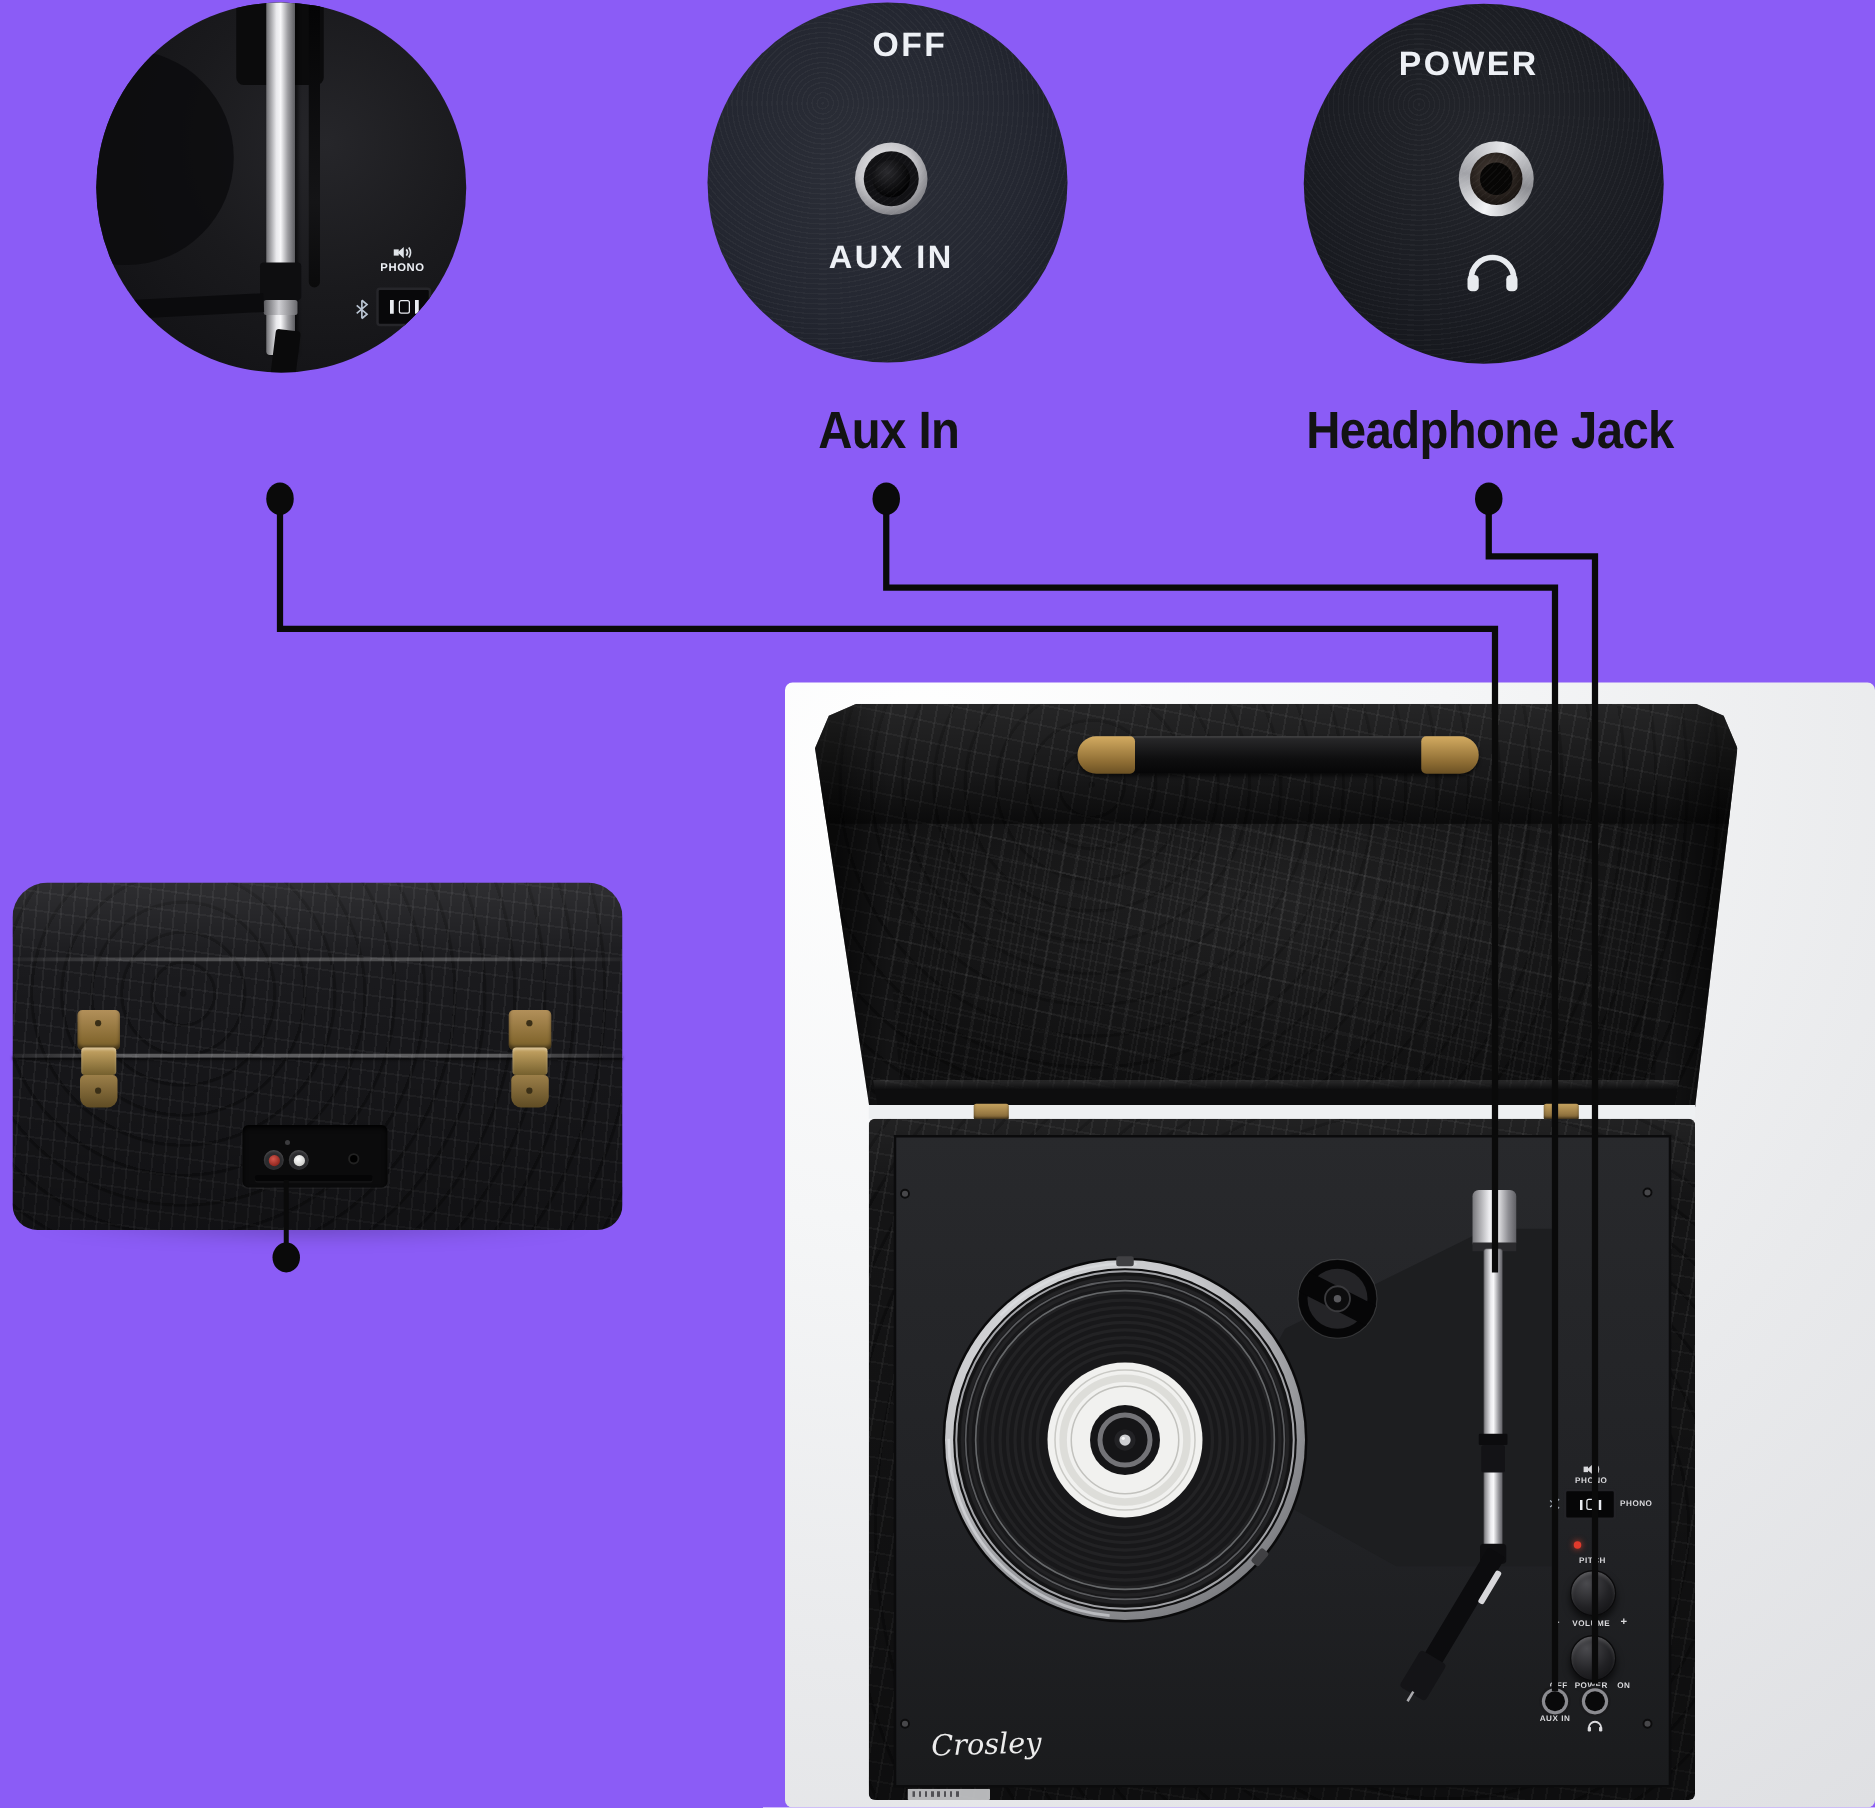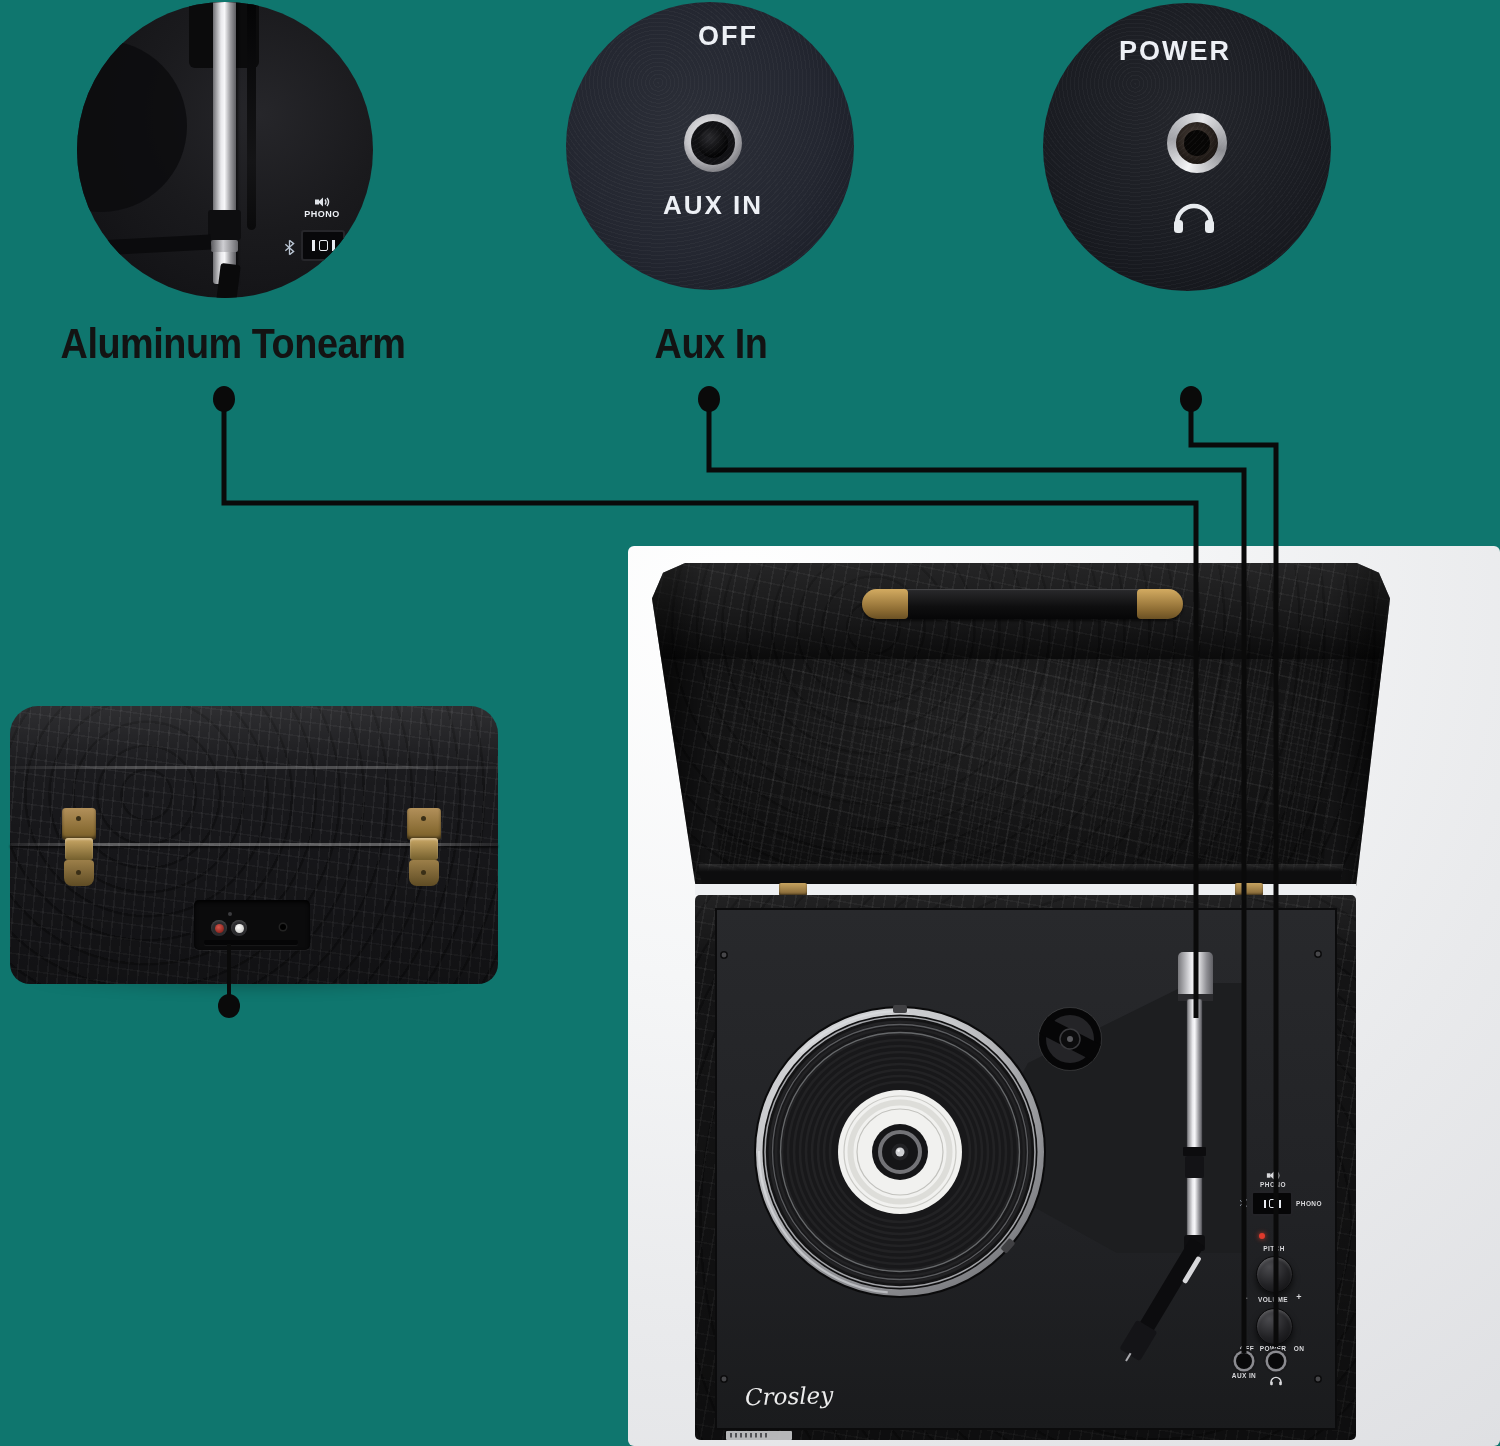--- a/index.html
+++ b/index.html
@@ -1,16 +1,16 @@
 <!DOCTYPE html>
 <html><head>
 <meta charset="utf-8">
 <style>
   html,body{margin:0;padding:0;background:#fff;}
-  .stage{position:relative;width:1500px;height:1446px;background:#0f766e;overflow:hidden;
+  .stage{position:relative;width:1500px;height:1446px;background:#8b5cf6;overflow:hidden;
          font-family:"Liberation Sans",sans-serif;}
   .abs{position:absolute;}
 
   
   .backdrop{left:628px;top:546px;width:872px;height:900px;border-radius:6px;
     background:radial-gradient(140% 120% at 12% 6%, #ffffff 0%, #f5f6f7 35%, #e9eaec 68%, #dfe0e3 100%);}
 
   
   .croc{background-color:#161617;
     background-image:
@@ -213,24 +213,24 @@
   <div class="circle c3">
     <div class="circle-text" style="left:132px;top:33px;font-size:27px;">POWER</div>
     <div class="abs c3-jack"></div>
     <svg class="abs" style="left:127px;top:192px;" width="48" height="40" viewBox="0 0 48 40">
       <path d="M7,28 a17,17 0 0 1 34,0" stroke="#e8ebef" stroke-width="4.5" fill="none"></path>
       <rect x="4" y="25" width="9" height="13" rx="3.5" fill="#e8ebef"></rect>
       <rect x="35" y="25" width="9" height="13" rx="3.5" fill="#e8ebef"></rect>
     </svg>
   </div>
 
-  <div class="big-label" style="left:233px;top:322px;">
-    <span>Aluminum Tonearm</span></div>
   <div class="big-label" style="left:711px;top:322px;">
     <span>Aux In</span></div>
+  <div class="big-label" style="left:1192px;top:322px;">
+    <span>Headphone Jack</span></div>
 
   <div class="abs case-shadow"></div>
   <div class="abs case-body"></div>
   <div class="abs case-topedge"></div>
   <div class="abs case-seam"></div>
   <div class="latch" style="left:61px;">
     <div class="plate"></div>
     <div class="mid"></div>
     <div class="hook"></div>
     <div class="dot" style="left:15px;top:8px;"></div>

